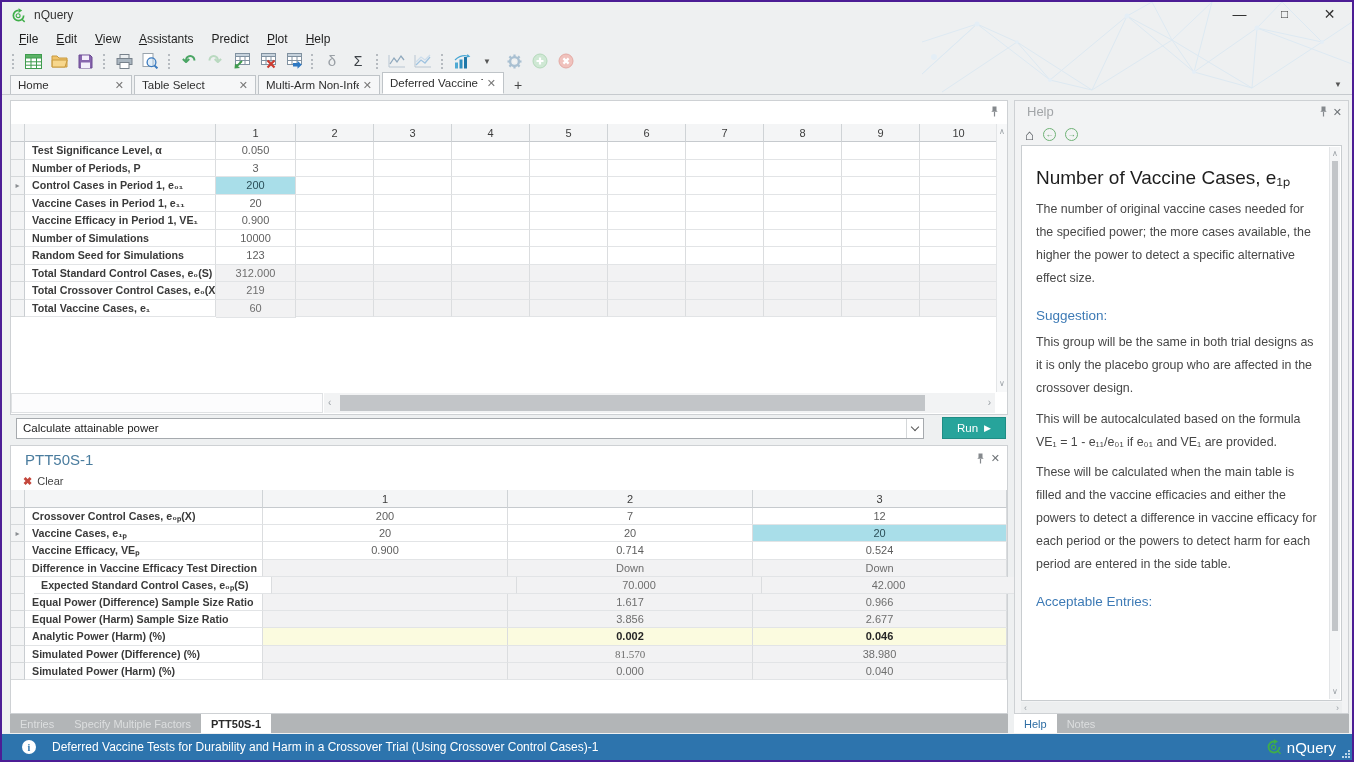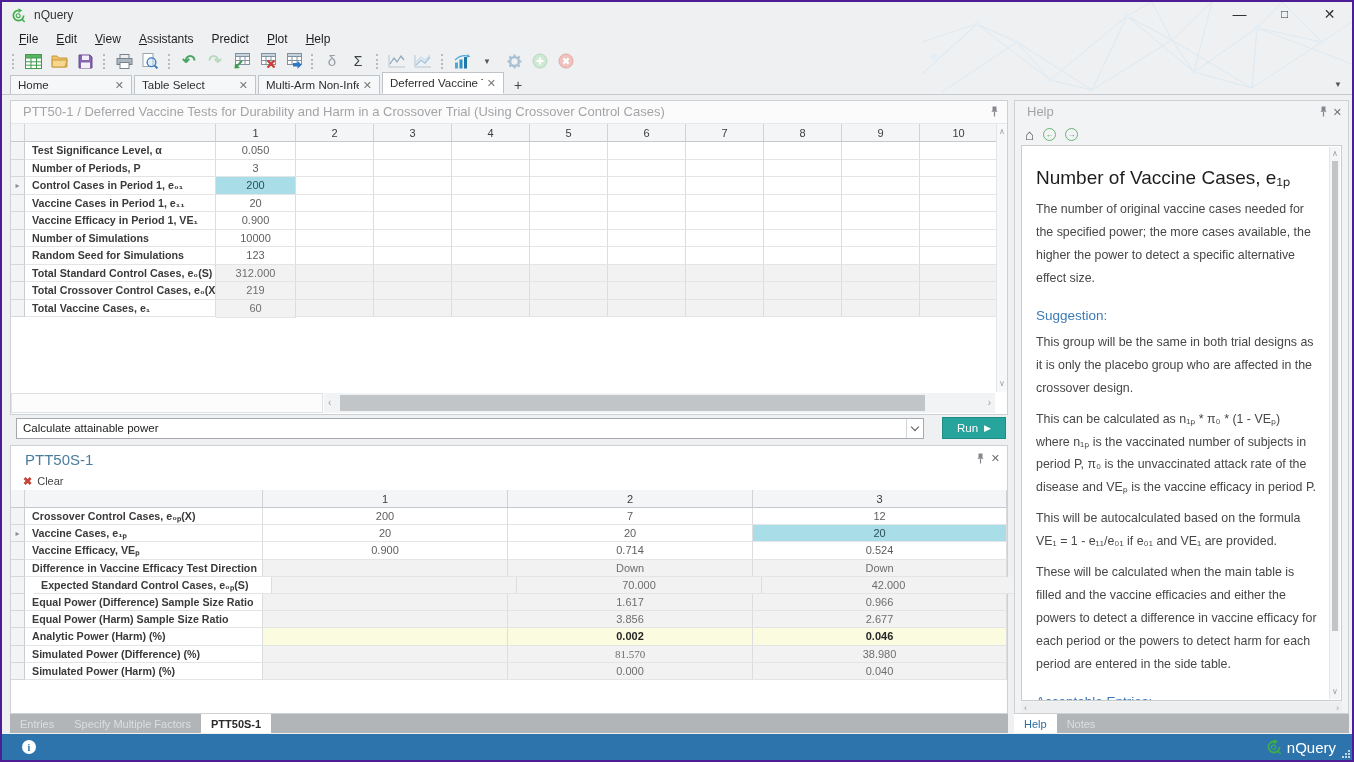--- a/index.html
+++ b/index.html
@@ -313,21 +313,20 @@
       </div>
       <div class="tab active">
         <span class="tab-label">Deferred Vaccine Tests</span>
         <span class="tab-close">✕</span>
       </div>
       <span class="newtab">+</span>
       <span class="tabrow-caret">▼</span>
   </div>
 
   <div class="panel" id="main-panel">
-    <div class="panel-title">PTT50-1 / Deferred Vaccine Tests for Durability and Harm in a Crossover Trial (Using Crossover Control Cases)</div>
     <span class="pin-btn" style="right:8px;">
       <svg width="9" height="11" viewBox="0 0 9 11">
           <path d="M2.5 0.5h4v4l1.2 1.2H1.3L2.5 4.5z" fill="#85898d"></path>
           <line x1="4.5" y1="6" x2="4.5" y2="10.5" stroke="#85898d" stroke-width="1.2"></line>
         </svg>
     </span>
     <div class="grid" id="main-grid" style="top:23px;">
         <div class="grid-row">
           <div class="cell h" style="width: 14px; height: 18px;"></div>
           <div class="cell h" style="width: 191px; height: 18px;"></div>
@@ -620,21 +619,20 @@
     <div class="help-nav">
       <span class="nav-home">⌂</span>
       <span class="nav-circle">←</span>
       <span class="nav-circle">→</span>
     </div>
     <div class="help-body" id="help-content">
       <div class="help-h1">Number of Vaccine Cases, e₁ₚ</div>
         <p class="help-p">The number of original vaccine cases needed for the specified power; the more cases available, the higher the power to detect a specific alternative effect size.</p>
         <div class="help-h2">Suggestion:</div>
         <p class="help-p">This group will be the same in both trial designs as it is only the placebo group who are affected in the crossover design.</p>
-        <p class="help-p">This can be calculated as n₁ₚ * π₀ * (1 - VEₚ) where n₁ₚ is the vaccinated number of subjects in period P, π₀ is the unvaccinated attack rate of the disease and VEₚ is the vaccine efficacy in period P.</p>
         <p class="help-p">This will be autocalculated based on the formula VE₁ = 1 - e₁₁/e₀₁ if e₀₁ and VE₁ are provided.</p>
         <p class="help-p">These will be calculated when the main table is filled and the vaccine efficacies and either the powers to detect a difference in vaccine efficacy for each period or the powers to detect harm for each period are entered in the side table.</p>
         <div class="help-h2">Acceptable Entries:</div>
         <div class="help-vscroll">
         <span class="scroll-arrow" style="top:3px;left:2px;">∧</span>
         <span class="scroll-arrow" style="bottom:3px;left:2px;">∨</span>
         <div class="scroll-thumb" style="left:2px;right:2px;top:14px;height:470px;"></div>
       </div>
     </div>
     <div class="help-hscroll">
@@ -643,20 +641,21 @@
     </div>
   </div>
 
   <div class="dock-tabs" id="help-tabs" style="left:1012px;width:335px;">
       <div class="dock-tab active">Help</div>
       <div class="dock-tab">Notes</div>
     </div>
 
   <div class="statusbar">
     <span class="info-badge">i</span>
+    <span class="status-text">Deferred Vaccine Tests for Durability and Harm in a Crossover Trial (Using Crossover Control Cases)-1</span>
     <span class="status-brand">
       <svg width="16" height="16" viewBox="0 0 16 16">
           <path d="M13.5 8 A5.5 5.5 0 1 1 8 2.5" fill="none" stroke="#3fae49" stroke-width="1.8"></path>
           <polygon points="8,0.2 12,2.6 8,5.2" fill="#3fae49"></polygon>
           <circle cx="7.6" cy="8.2" r="2.1" fill="none" stroke="#3fae49" stroke-width="1.2"></circle>
           <line x1="11.6" y1="12" x2="14.6" y2="14.8" stroke="#3fae49" stroke-width="1.5"></line>
         </svg>
       <span>nQuery</span>
     </span>
     <svg class="grip" width="8" height="8" viewBox="0 0 8 8">

